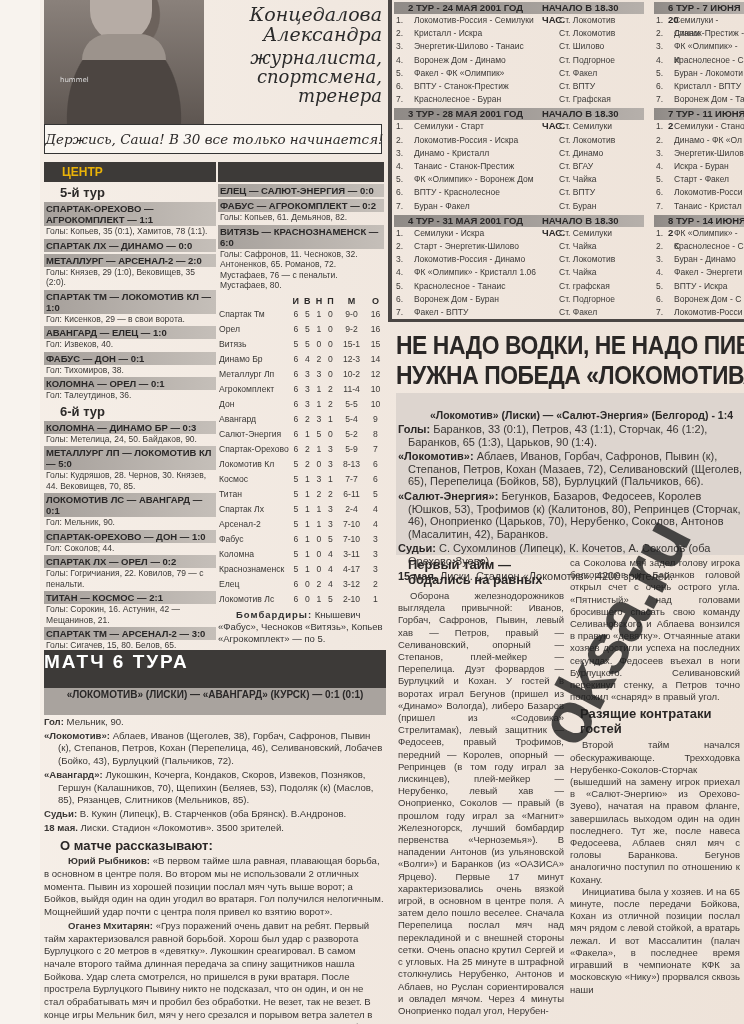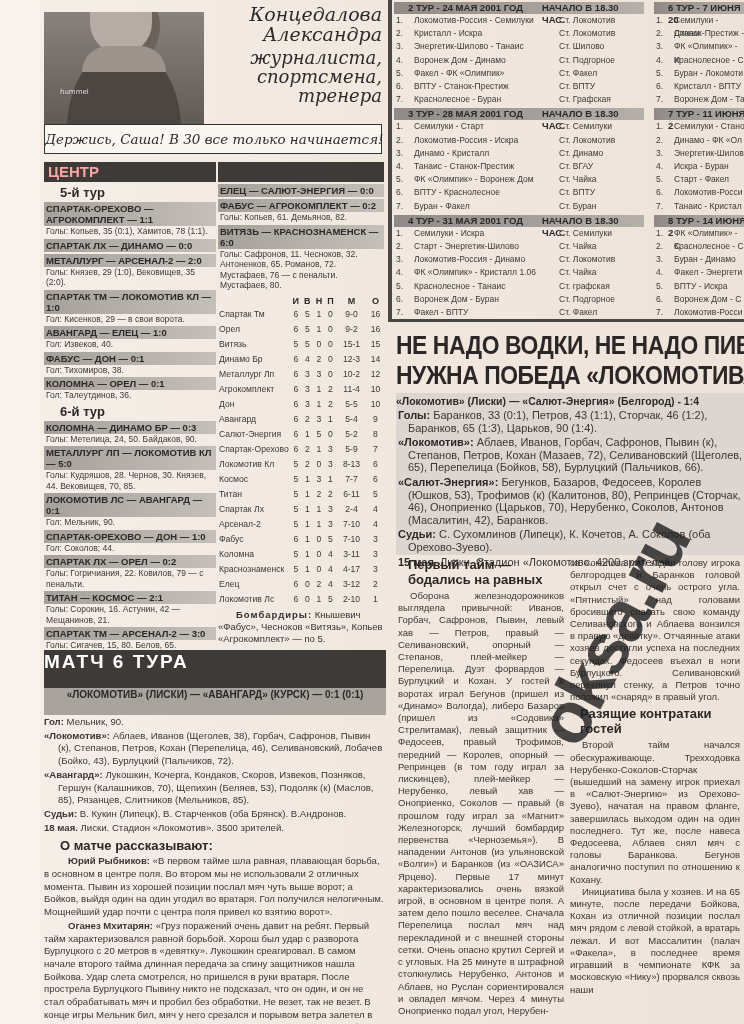--- a/index.html
+++ b/index.html
@@ -1,32 +1,32 @@
 <!DOCTYPE html>
 <html><head>
 <meta charset="utf-8">
 <style>
   html,body{margin:0;padding:0;}
   body{width:744px;height:1024px;overflow:hidden;background:#f3ebe3;font-family:"Liberation Sans",sans-serif;color:#2c2a29;position:relative;}
   .page{position:absolute;left:0;top:0;width:744px;height:1024px;background:linear-gradient(90deg,#f6efe8 0%,#f1e8e0 45%,#eee3d9 100%);}
   .leftstrip{position:absolute;left:0;top:0;width:40px;height:1024px;background:#f8f3ee;}
   
   .photo-box{position:absolute;left:44px;top:0;width:340px;height:156px;}
-  .photo{position:absolute;left:0;top:12px;width:160px;height:124px;background:radial-gradient(ellipse at 55% 12%,#6c625c 0 22%,transparent 23%),radial-gradient(ellipse at 50% 95%,#4c4541 0 50%,transparent 51%),linear-gradient(180deg,#8a817b,#5e5651);}
+  .photo{position:absolute;left:0;top:0;width:160px;height:124px;background:radial-gradient(ellipse at 55% 12%,#6c625c 0 22%,transparent 23%),radial-gradient(ellipse at 50% 95%,#4c4541 0 50%,transparent 51%),linear-gradient(180deg,#8a817b,#5e5651);}
   .photo .face{position:absolute;left:46px;top:0;width:62px;height:42px;border-radius:0 0 32px 32px;background:#b6aca5;}
   .photo .collar{position:absolute;left:38px;top:34px;width:84px;height:26px;border-radius:40px 40px 0 0;background:#9c938c;}
   .photo .logo{position:absolute;left:16px;top:76px;font-size:7px;color:#ddd;font-family:"DejaVu Sans",sans-serif;}
   .dedication{position:absolute;left:168px;top:4px;width:170px;text-align:right;font-family:"DejaVu Serif",serif;font-style:italic;color:#2b2b2b;line-height:20px;}
   .dedication .name{font-size:19px;}
   .dedication .role{font-size:18px;margin-top:4px;line-height:19px;}
   .photo-caption{position:absolute;left:0;top:124px;width:336px;height:28px;border:1.5px solid #333;background:#faf6f1;font-family:"DejaVu Serif",serif;font-style:italic;font-size:13.5px;line-height:28px;text-align:center;white-space:nowrap;}
   
   .col-left{position:absolute;left:44px;top:162px;width:172px;}
   .col-mid{position:absolute;left:218px;top:162px;width:166px;}
-  .sec-header{background:#3d3a38;color:#fca5a5;font-weight:bold;font-size:15px;height:20px;line-height:20px;padding-left:4px;font-family:"Liberation Sans",sans-serif;}
+  .sec-header{background:#3d3a38;color:#eab308;font-weight:bold;font-size:12px;height:20px;line-height:20px;padding-left:18px;font-family:"Liberation Sans",sans-serif;}
   .col-mid .sec-header{height:20px;}
   .tour{font-weight:bold;font-size:13px;padding-left:16px;margin:3px 0 1px;}
   .match{background:linear-gradient(90deg,#a6a09b,#c5bfb9);font-weight:bold;font-size:9.5px;line-height:11px;padding:1px 2px;margin-top:2px;color:#2a2828;}
   .goals{font-size:8.5px;line-height:10.5px;padding-left:2px;color:#3a3836;}
   
   table.stand{border-collapse:collapse;font-size:8.6px;width:166px;margin-top:4px;}
   table.stand th{font-weight:bold;font-size:9px;text-align:center;padding:1px 0;}
   table.stand td{padding:0;height:15px;text-align:center;color:#3a3836;}
   table.stand td.team{text-align:left;padding-left:1px;}
   .scorers{font-size:9.5px;line-height:12px;margin-top:2px;text-indent:18px;color:#333;}
@@ -39,21 +39,21 @@
   .sched-row{height:13.2px;line-height:13.2px;position:relative;color:#3b3937;}
   .sched-row .num{position:absolute;left:2px;}
   .sched-row .pair{position:absolute;left:20px;}
   .sched-row .venue{position:absolute;left:165px;}
   .sched-block.side{width:92px;overflow:hidden;}
   .vrule{position:absolute;left:388px;top:0;width:4px;height:322px;background:#4a4644;}
   .hrule{position:absolute;left:388px;top:319px;width:356px;height:3px;background:#4a4644;}
   
   .art-title{position:absolute;left:396px;top:330px;width:348px;font-family:"Liberation Sans",sans-serif;font-weight:bold;font-size:26px;line-height:30px;letter-spacing:-0.5px;color:#2a2726;transform:scaleX(0.88);transform-origin:left top;white-space:nowrap;}
   .art-box{position:absolute;left:396px;top:393px;width:348px;height:162px;background:#ddd5cf;}
-  .art-box .score{font-weight:bold;font-size:10.5px;text-align:left;padding-right:0;margin-top:2px;}
+  .art-box .score{font-weight:bold;font-size:10.5px;text-align:right;padding-right:11px;margin-top:16px;}
   .art-box p{margin:2px 0 0;font-size:11px;line-height:12.6px;padding-left:12px;text-indent:-10px;color:#3a3735;}
   .art-box p b{color:#2a2726;}
   .art-col{position:absolute;font-size:9.5px;line-height:12.2px;color:#3a3735;text-align:justify;}
   .art-col .sub{font-weight:bold;font-size:13px;line-height:15px;color:#2a2726;text-align:left;padding-left:10px;margin-bottom:3px;}
   .art-col p{margin:0;text-indent:12px;}
   
   .m6{position:absolute;left:44px;top:640px;width:342px;}
   .m6 .head{background:#3d3a38;color:#fff;font-weight:bold;font-size:19px;height:38px;line-height:23px;letter-spacing:2px;margin-top:10px;}
   .m6 .sub{background:#a9a39e;font-weight:bold;font-size:10px;height:27px;line-height:13px;text-align:center;color:#2a2828;}
   .m6 p{margin:1px 0 0;font-size:9.6px;line-height:12.7px;padding-left:14px;text-indent:-14px;color:#3a3735;}

